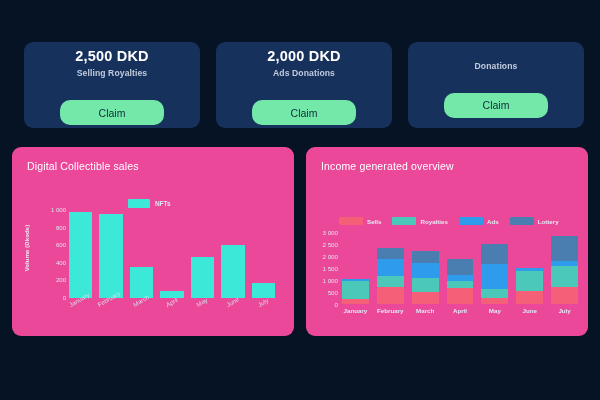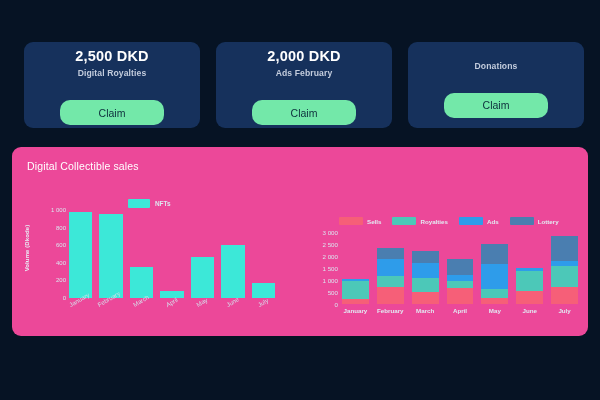--- a/index.html
+++ b/index.html
@@ -132,40 +132,43 @@
 </style>
 </head>
 <body>
 
 <div class="page">
 
   <div class="cards-row">
 
     <div class="claim-card">
       <div class="claim-amount">2,500 DKD</div>
-      <div class="claim-label">Digital Royalties</div>
+      <div class="claim-label">Selling Royalties</div>
       <button class="claim-btn">Claim</button>
     </div>
 
     <div class="claim-card">
       <div class="claim-amount">2,000 DKD</div>
-      <div class="claim-label">Ads February</div>
+      <div class="claim-label">Ads Donations</div>
       <button class="claim-btn">Claim</button>
     </div>
 
     <div class="claim-card">
       <div class="claim-label">Donations</div>
       <button class="claim-btn">Claim</button>
     </div>
 
   </div>
 
   <div class="panels-row">
     <div class="panel">
       <div class="panel-title">Digital Collectible sales</div>
+    </div>
+    <div class="panel">
+      <div class="panel-title">Income generated overview</div>
     </div>
   </div>
 
   <div class="nft-legend">
     <div class="sw"></div>
     <div class="lb">NFTs</div>
   </div>
 
   <div class="ylabel-left">Volume (Dkode)</div>
   <div class="yticks-left">

